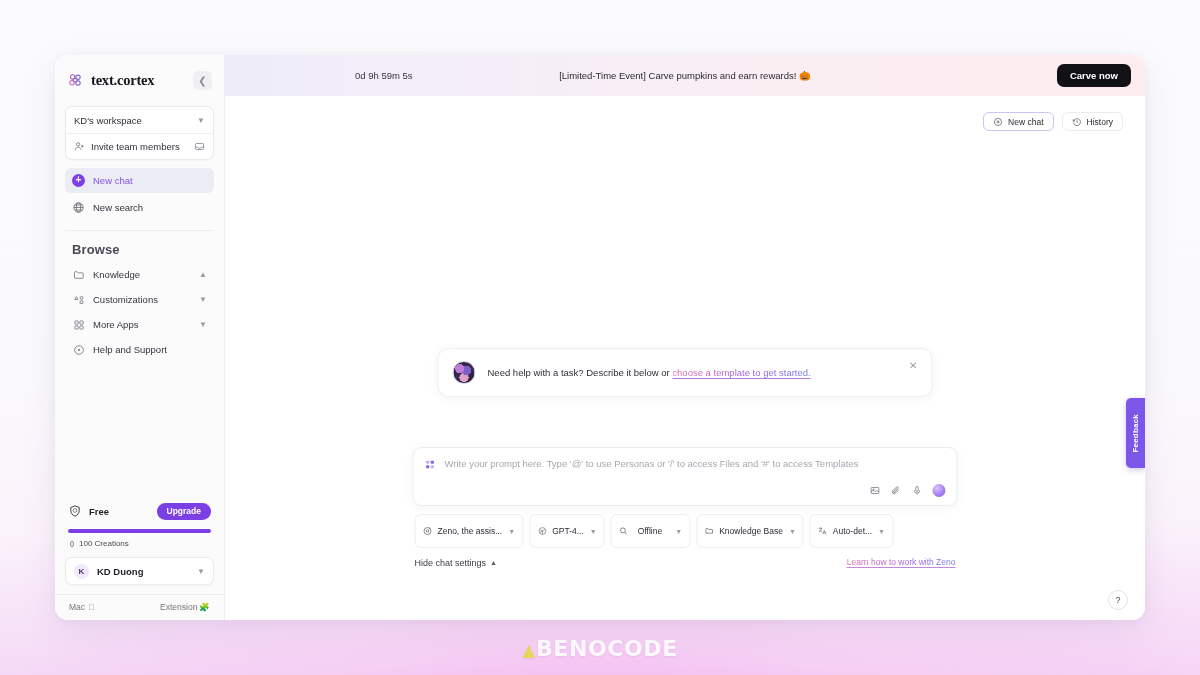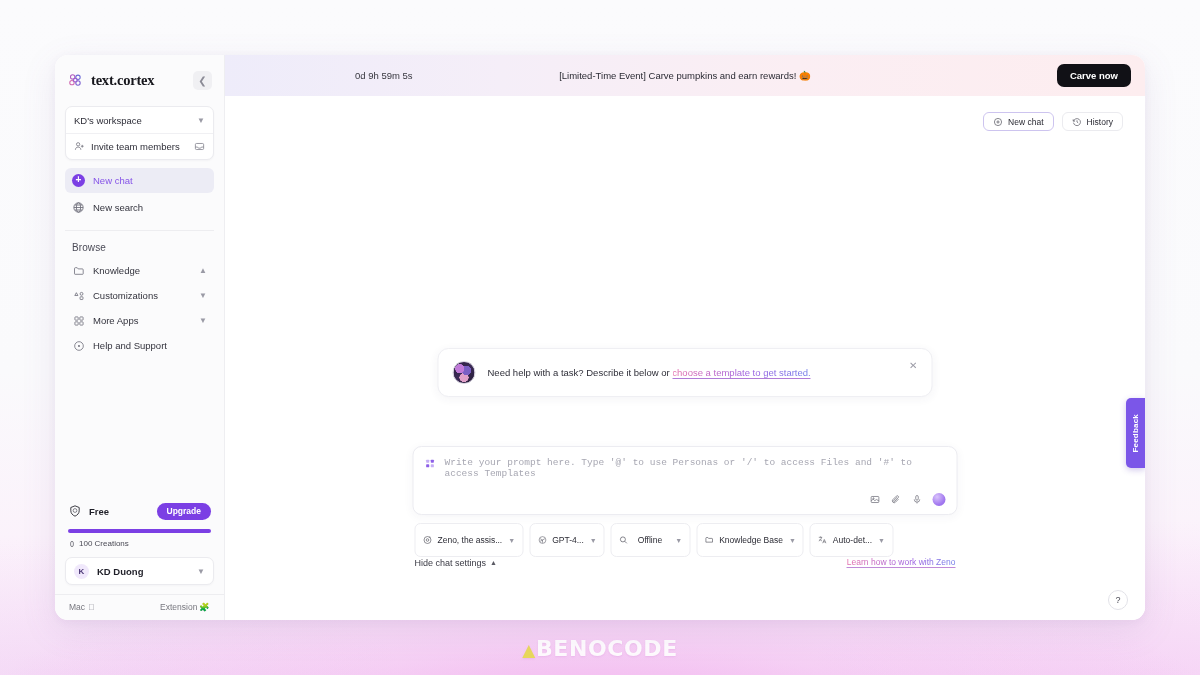--- a/index.html
+++ b/index.html
@@ -70,21 +70,21 @@
   }
   .nav-item.active { background: #ececf5; color: #8654e8; }
   .nav-ico { width: 13px; height: 13px; flex: 0 0 13px; margin-right: 8px; display:flex; align-items:center; justify-content:center; color:#6a6a77; }
   .plus-badge {
     width: 13px; height: 13px; border-radius: 50%; background: #7b3fe4;
     color: #fff; font-size: 10px; line-height: 12px; text-align: center;
     font-weight: 600;
   }
   .sb-divider { height: 1px; background: #ededf0; margin: 8px 10px 0 10px; }
   .browse-label {
-    font-size: 10px; font-weight: 400; color: #4b4b57; letter-spacing: 0.1px;
+    font-size: 13px; font-weight: 700; color: #4b4b57; letter-spacing: 0.1px;
     padding: 11px 17px 5px 17px;
   }
   .tree-item {
     display: flex; align-items: center; height: 25px; padding: 0 17px;
     font-size: 9.5px; color: #33333d; cursor: pointer;
   }
   .tree-item .chev { margin-left: auto; color: #9a9aa5; font-size: 8px; }
   .tree-item.sub { padding-left: 32px; }
   .sb-bottom { margin-top: auto; padding: 0 10px 8px 10px; }
   .plan-row { display: flex; align-items: center; height: 26px; padding: 0 3px; }
@@ -163,39 +163,39 @@
   }
   
   .composer {
     position: absolute; left: 50%; transform: translateX(-50%); bottom: 52px;
     width: 545px;
   }
   .composer-box {
     background: #fff; border: 1px solid #ececf1; border-radius: 9px;
     box-shadow: 0 2px 10px rgba(60,50,90,0.05); padding: 10px 11px 8px 11px;
   }
-  .composer-input-row { display: flex; align-items: flex-start; font-family: Liberation Mono, monospace; }
+  .composer-input-row { display: flex; align-items: flex-start; }
   .grid-ico { width: 11px; height: 11px; flex: 0 0 11px; margin-top: 1px; }
   .composer-placeholder { font-size: 9.5px; color: #a7a7b2; margin-left: 9px; }
   .composer-tools { display: flex; align-items: center; justify-content: flex-end; gap: 10px; margin-top: 14px; }
   .tool-ico { width: 11px; height: 11px; color: #6a6a76; cursor: pointer; }
   .send-orb {
     width: 13px; height: 13px; border-radius: 50%;
     background: radial-gradient(circle at 35% 30%, #d9c3fb 0%, #a47bf0 60%, #8d5fe8 100%);
     cursor: pointer;
   }
   .settings-row { display: flex; align-items: center; gap: 6px; margin-top: 8px; padding: 0 2px; }
   .chip {
     display: flex; align-items: center; gap: 5px; height: 34px; padding: 0 7px;
     background: #fff; border: 1px solid #ededf1; border-radius: 6px;
     font-size: 8.5px; color: #2b2b34; cursor: pointer; white-space: nowrap;
   }
   .chip .chev { color: #9a9aa5; font-size: 7px; margin-left: 1px; }
   .chip-ico { width: 10px; height: 10px; color: #55555f; flex: 0 0 10px; }
-  .composer-footer { display: flex; align-items: center; padding: 0 2px; }
+  .composer-footer { display: flex; align-items: center; margin-top: 9px; padding: 0 2px; }
   .hide-settings { font-size: 9px; color: #3a3a44; cursor: pointer; display:flex; align-items:center; gap:4px;}
   .learn-link {
     margin-left: auto; font-size: 8.5px;
     background: linear-gradient(90deg, #e36aa8 0%, #9a5de0 60%, #6d7ae8 100%);
     -webkit-background-clip: text; background-clip: text; color: transparent;
     border-bottom: 1px solid #c08ad8; cursor: pointer;
   }
   
   .feedback-tab {
     position: absolute; right: 0; top: 302px; width: 19px; height: 70px;

